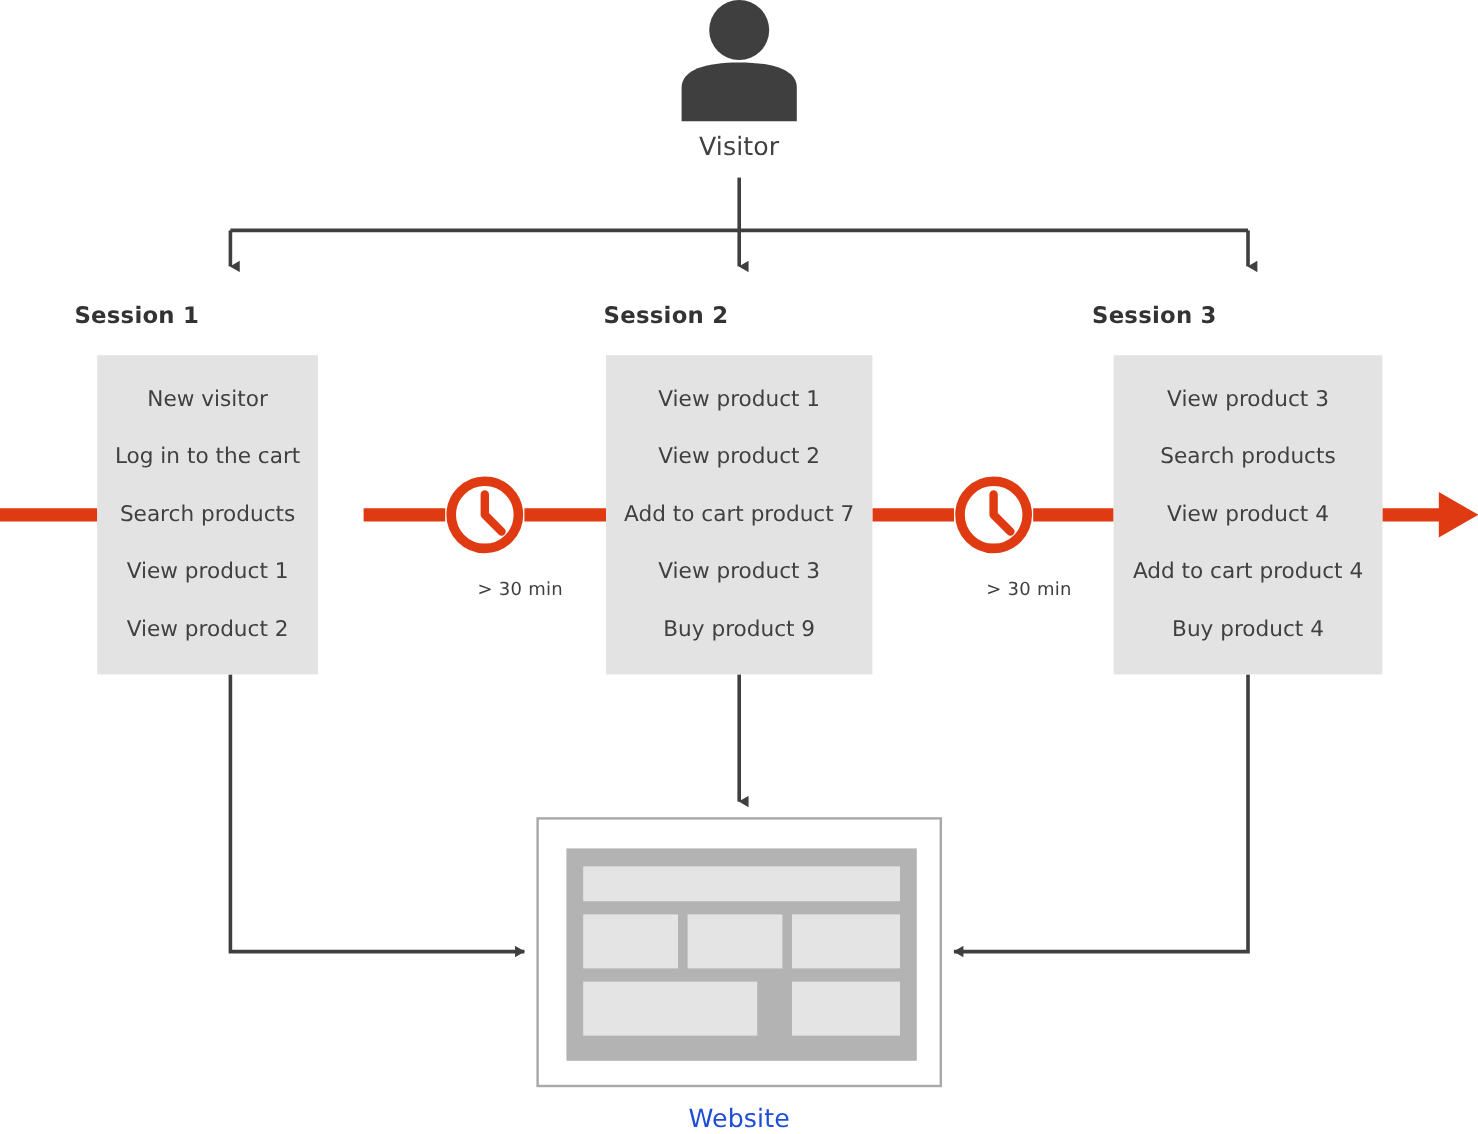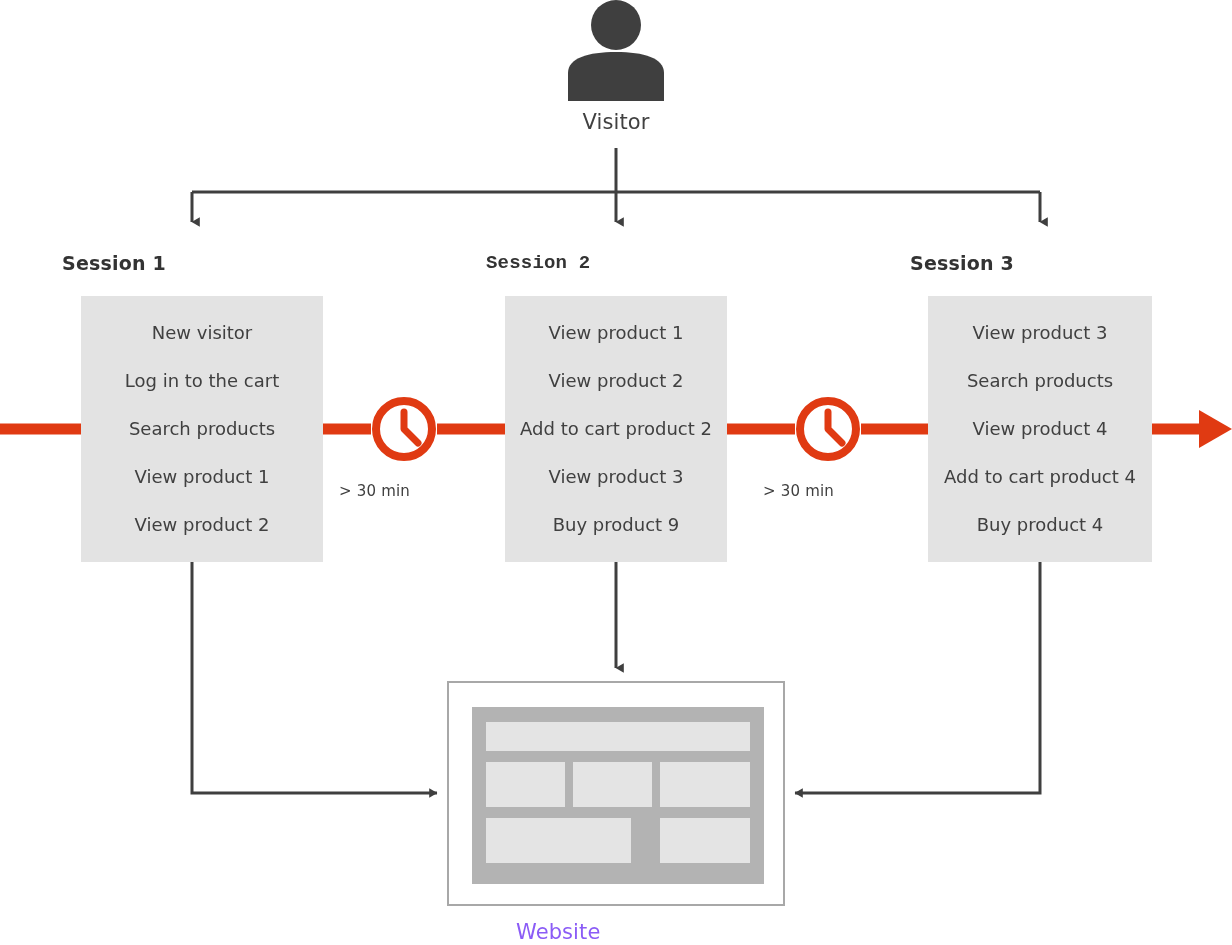--- a/index.html
+++ b/index.html
@@ -43,37 +43,37 @@
   .session-title {
     position: absolute;
     top: 252px;
     width: 260px;
     font-size: 19px;
     font-weight: bold;
     color: #333333;
     letter-spacing: 0.2px;
   }
   .st1 { left: 62px; }
-  .st2 { left: 486px; font-family: Liberation Mono, monospace; }
+  .st2 { left: 503px; }
   .st3 { left: 910px; }
 
   
   .session-box {
     position: absolute;
     top: 296px;
     height: 266px;
     background: #e3e3e3;
     display: flex;
     flex-direction: column;
     justify-content: center;
     align-items: center;
     box-sizing: border-box;
     padding: 6px 4px;
   }
-  .sb1 { left: 81px;  width: 242px; }
+  .sb1 { left: 81px;  width: 184px; }
   .sb2 { left: 505px; width: 222px; }
   .sb3 { left: 928px; width: 224px; }
 
   .session-item {
     font-size: 18px;
     color: #404040;
     line-height: 1;
     text-align: center;
     white-space: nowrap;
     height: 47.8px;
@@ -81,21 +81,21 @@
     align-items: center;
     justify-content: center;
     width: 100%;
   }
 
   
   .gap-marker {
     position: absolute;
     top: 396px;
     width: 130px;
-    text-align: left;
+    text-align: right;
   }
   .gm1 { left: 339px; }
   .gm2 { left: 763px; }
   .gap-clock {
     width: 66px;
     height: 66px;
     margin: 0 auto;
     position: relative;
   }
   .gap-label {
@@ -134,23 +134,23 @@
   .wb-c2     { left: 101px; top: 55px;  width: 79px;  height: 45px; }
   .wb-c3     { left: 188px; top: 55px;  width: 90px;  height: 45px; }
   .wb-b1     { left: 14px;  top: 111px; width: 145px; height: 45px; }
   .wb-b2     { left: 188px; top: 111px; width: 90px;  height: 45px; }
 
   .website-label {
     position: absolute;
     left: 516px;
     top: 920px;
     width: 200px;
-    text-align: left;
+    text-align: center;
     font-size: 21px;
-    color: #8b5cf6;
+    color: #1d4ed8;
     letter-spacing: 0.1px;
   }
 </style>
 </head>
 <body>
 
 <div id="stage">
 
   <svg id="svg-layer" viewBox="0 0 1232 945" xmlns="http://www.w3.org/2000/svg">
     <defs>
@@ -218,21 +218,21 @@
 
   <div class="gap-marker gm1">
     <div class="gap-clock"></div>
     <div class="gap-label">&gt; 30 min</div>
   </div>
 
   <div class="session-title st2">Session 2</div>
   <div class="session-box sb2">
     <div class="session-item">View product 1</div>
     <div class="session-item">View product 2</div>
-    <div class="session-item">Add to cart product 2</div>
+    <div class="session-item">Add to cart product 7</div>
     <div class="session-item">View product 3</div>
     <div class="session-item">Buy product 9</div>
   </div>
 
   <div class="gap-marker gm2">
     <div class="gap-clock"></div>
     <div class="gap-label">&gt; 30 min</div>
   </div>
 
   <div class="session-title st3">Session 3</div>

